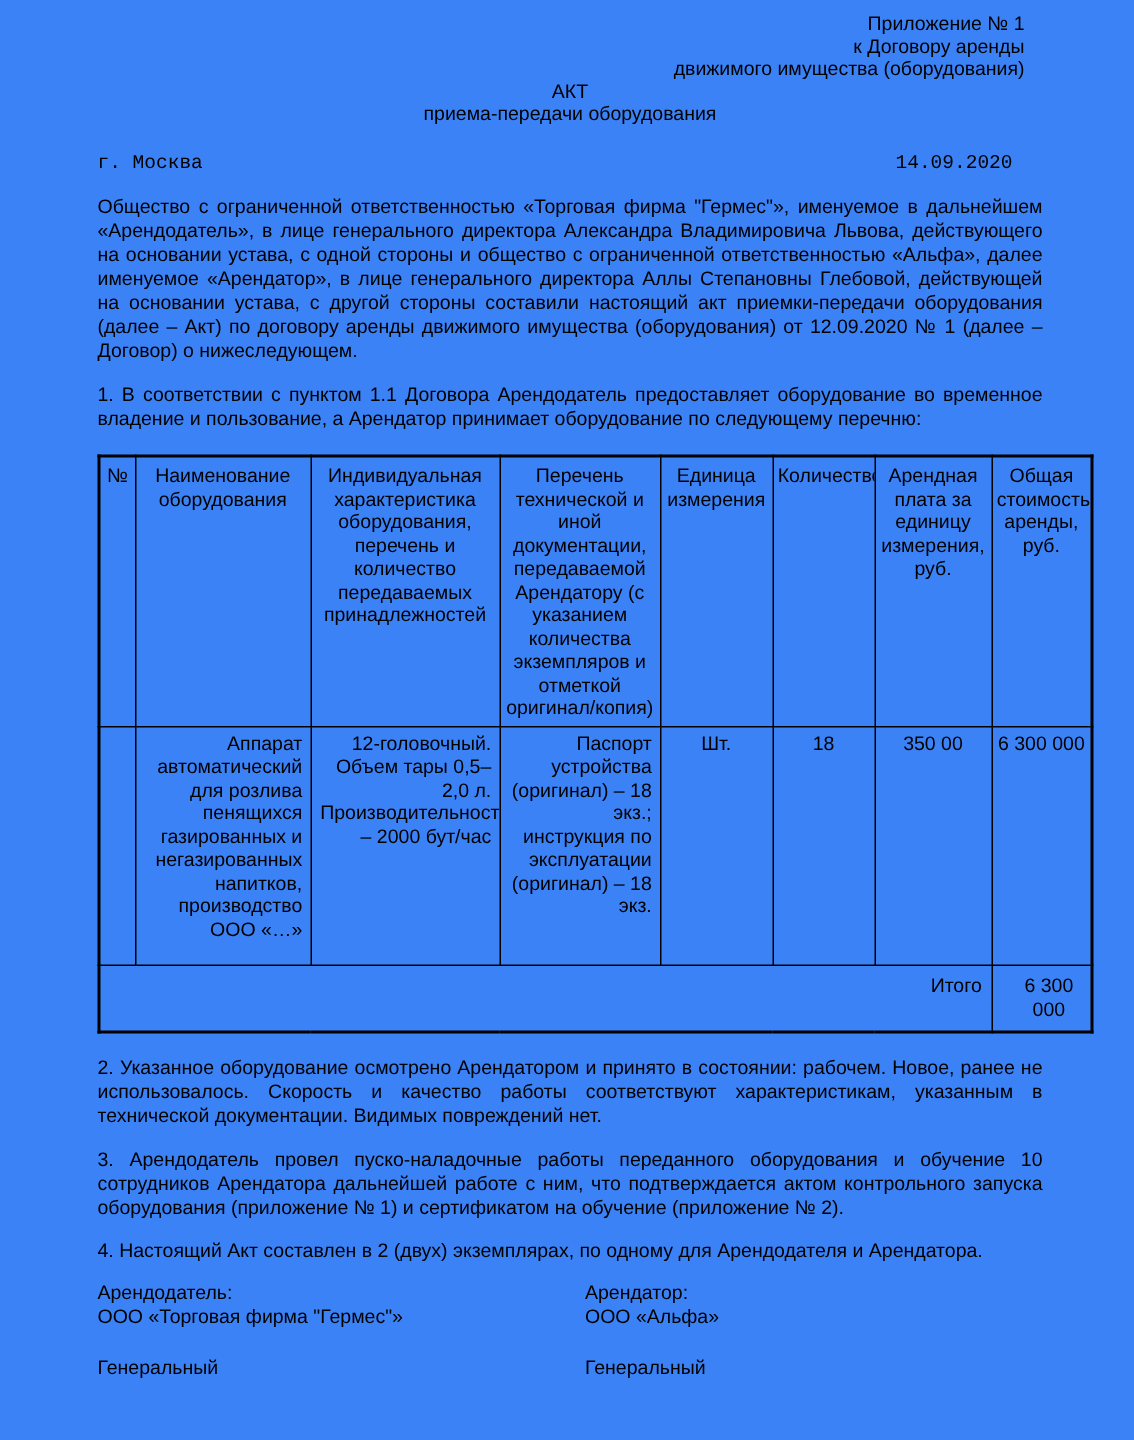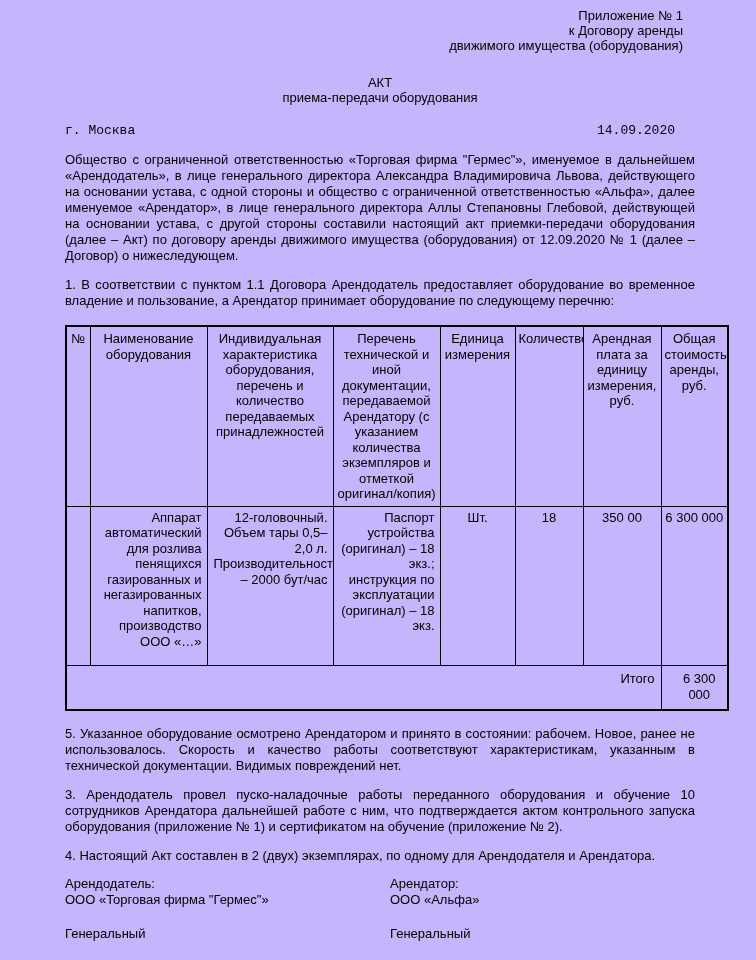--- a/index.html
+++ b/index.html
@@ -2,35 +2,34 @@
 <html><head>
 <meta charset="utf-8">
 <style>
   html, body { margin: 0; padding: 0; background: #ffffff; }
   .page {
     position: relative;
     width: 756px;
     height: 960px;
     box-sizing: border-box;
     padding: 8px 61px 0 65px;
-    background: #c4b5fd;
+    background: #3b82f6;
     color: #000000;
     font-family: "Liberation Sans", sans-serif;
     font-size: 13px;
     line-height: 16px;
     overflow: hidden;
   }
   .appendix {
     width: 618px;
     text-align: right;
     line-height: 15px;
   }
   .doc-title {
     width: 630px;
-    margin-top: 22px;
     text-align: center;
     line-height: 15px;
   }
   .city-date {
     width: 630px;
     box-sizing: border-box;
     margin-top: 18px;
     padding-right: 20px;
     display: flex;
     justify-content: space-between;
@@ -130,21 +129,21 @@
         <td class="c">350 00</td>
         <td class="c">6 300 000</td>
       </tr>
       <tr class="footer-row">
         <td colspan="7">Итого</td>
         <td class="c">6 300 000</td>
       </tr>
     </tbody>
   </table>
 
-  <p class="body-par" style="margin-top:15px">5. Указанное оборудование осмотрено Арендатором и принято в состоянии: рабочем. Новое, ранее не использовалось. Скорость и качество работы соответствуют характеристикам, указанным в технической документации. Видимых повреждений нет.</p>
+  <p class="body-par" style="margin-top:15px">2. Указанное оборудование осмотрено Арендатором и принято в состоянии: рабочем. Новое, ранее не использовалось. Скорость и качество работы соответствуют характеристикам, указанным в технической документации. Видимых повреждений нет.</p>
 
   <p class="body-par">3. Арендодатель провел пуско-наладочные работы переданного оборудования и обучение 10 сотрудников Арендатора дальнейшей работе с ним, что подтверждается актом контрольного запуска оборудования (приложение № 1) и сертификатом на обучение (приложение № 2).</p>
 
   <p class="body-par">4. Настоящий Акт составлен в 2 (двух) экземплярах, по одному для Арендодателя и Арендатора.</p>
 
   <div class="sig-grid">
     <div>
       <div>Арендодатель:</div>
       <div>ООО «Торговая фирма "Гермес"»</div>
     </div>

